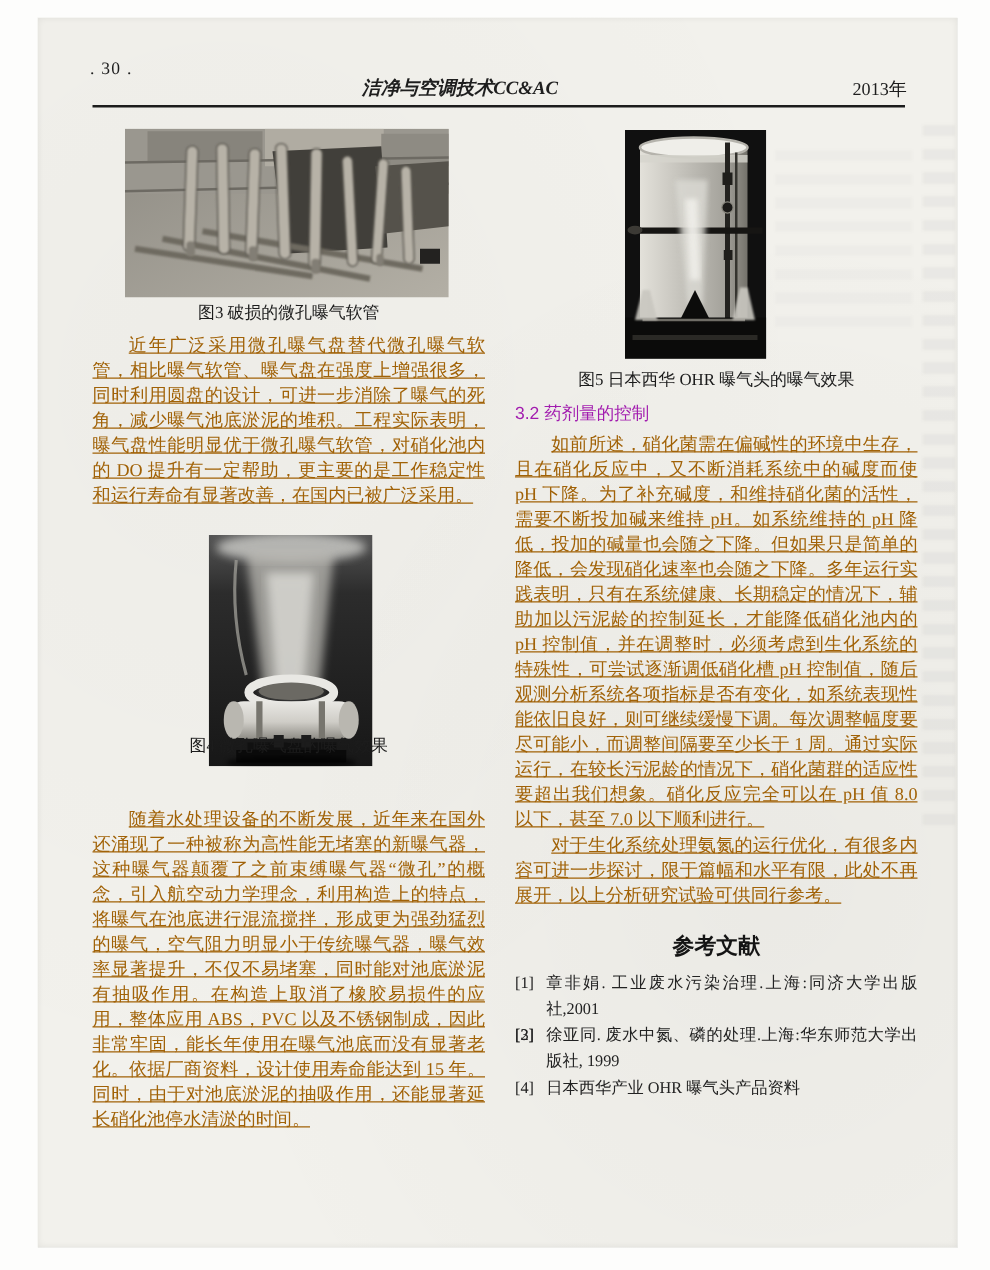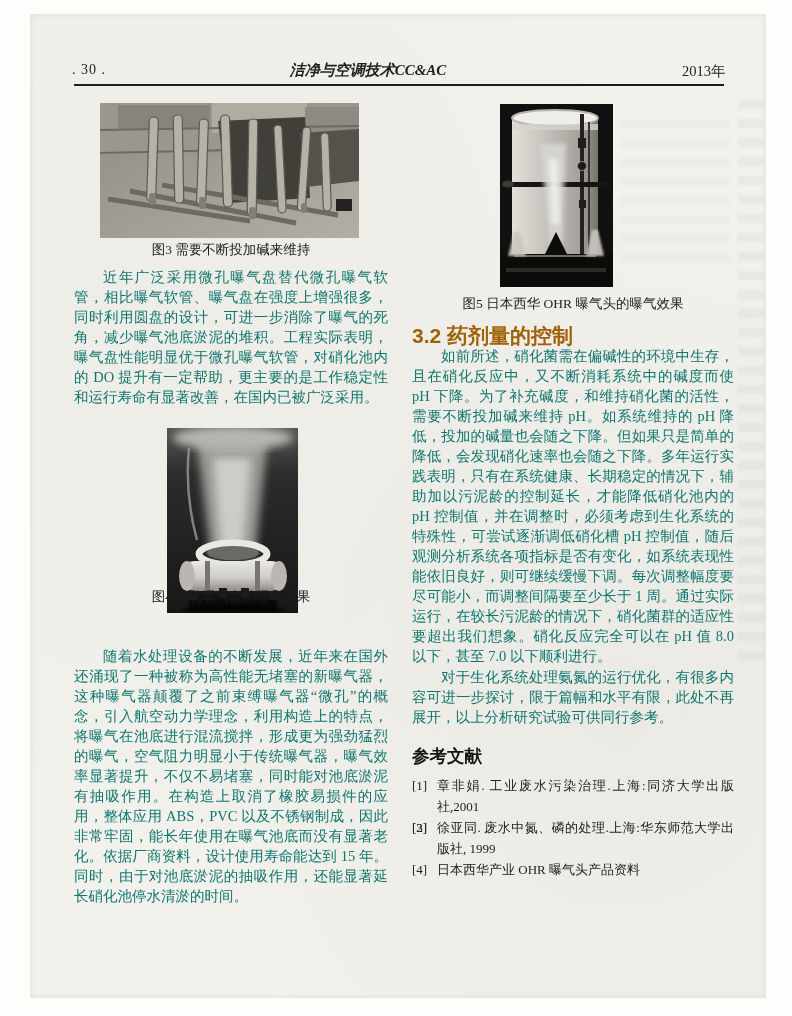--- a/index.html
+++ b/index.html
@@ -12,39 +12,39 @@
   .scan-page{
     position:absolute;left:30px;top:14px;width:736px;height:984px;
     background:
       radial-gradient(ellipse at 20% 30%, rgba(0,0,0,0.02), transparent 60%),
       radial-gradient(ellipse at 80% 70%, rgba(0,0,0,0.03), transparent 55%),
       #f2f1ec;
     box-shadow:0 0 6px rgba(0,0,0,0.08) inset;
   }
   .abs{position:absolute;}
   
-  .pg-num{left:72px;top:62px;font-size:14px;letter-spacing:1px;}
+  .pg-num{left:72px;top:48px;font-size:14px;letter-spacing:1px;}
   .jr-title{left:0;top:61px;width:736px;text-align:center;font-size:15px;font-style:italic;font-weight:bold;}
   .yr{left:682px;top:62px;font-size:14.5px;text-align:center;}
   .head-rule{left:74px;top:84px;width:650px;height:2px;background:#1c1c1c;}
   
   .body-text{
     font-size:14.5px;line-height:20px;text-align:justify;text-justify:inter-character;
-    text-indent:2em;color:#0f766e;
+    text-indent:2em;color:#a16207;text-decoration:underline;
   }
   .lcol{left:74px;width:314px;}
   .rcol{left:412px;width:322px;}
   .caption{font-size:13.5px;text-align:center;color:#1c1c1c;}
   .sec-head{
     font-family:"Liberation Sans","DejaVu Sans",sans-serif;
-    font-weight:bold;font-size:21px;color:#a16207;
+    font-weight:normal;font-size:14px;color:#a21caf;
   }
   .refs-head{
     font-family:"Liberation Sans","DejaVu Sans",sans-serif;
-    font-weight:bold;font-size:17.5px;color:#141414;
+    font-weight:bold;font-size:17.5px;color:#141414;text-align:center;
   }
   .ref-item{
     position:relative;font-size:13px;line-height:21px;color:#222;
     padding-left:25px;text-align:justify;
   }
   .ref-item .mk{position:absolute;left:0;top:0;}
   .photo{display:block;}
   .photo svg{display:block;}
   
   .bleed{
@@ -109,21 +109,21 @@
       <g fill="#827e74">
         <rect x="49" y="90" width="7" height="12" rx="3"></rect>
         <rect x="99" y="94" width="7" height="12" rx="3"></rect>
         <rect x="149" y="104" width="7" height="12" rx="3"></rect>
         <rect x="201" y="100" width="6" height="10" rx="3"></rect>
       </g>
     </g>
     <rect x="236" y="96" width="16" height="12" fill="#232220"></rect>
   </svg>
 </div>
-<div class="abs caption lcol" style="top:241px;">图3  需要不断投加碱来维持</div>
+<div class="abs caption lcol" style="top:241px;">图3  破损的微孔曝气软管</div>
 
 <div class="abs body-text lcol" style="top:267px;">近年广泛采用微孔曝气盘替代微孔曝气软管，相比曝气软管、曝气盘在强度上增强很多，同时利用圆盘的设计，可进一步消除了曝气的死角，减少曝气池底淤泥的堆积。工程实际表明，曝气盘性能明显优于微孔曝气软管，对硝化池内的 DO 提升有一定帮助，更主要的是工作稳定性和运行寿命有显著改善，在国内已被广泛采用。</div>
 
 <div class="abs photo" style="left:167px;top:428px;">
   <svg width="131" height="185" viewBox="0 0 131 185" xmlns="http://www.w3.org/2000/svg">
     <defs>
       <linearGradient id="f4bg" x1="0" y1="0" x2="0" y2="1">
         <stop offset="0" stop-color="#555"></stop>
           <stop offset="0.25" stop-color="#2c2c2c"></stop>
           <stop offset="1" stop-color="#171717"></stop>

